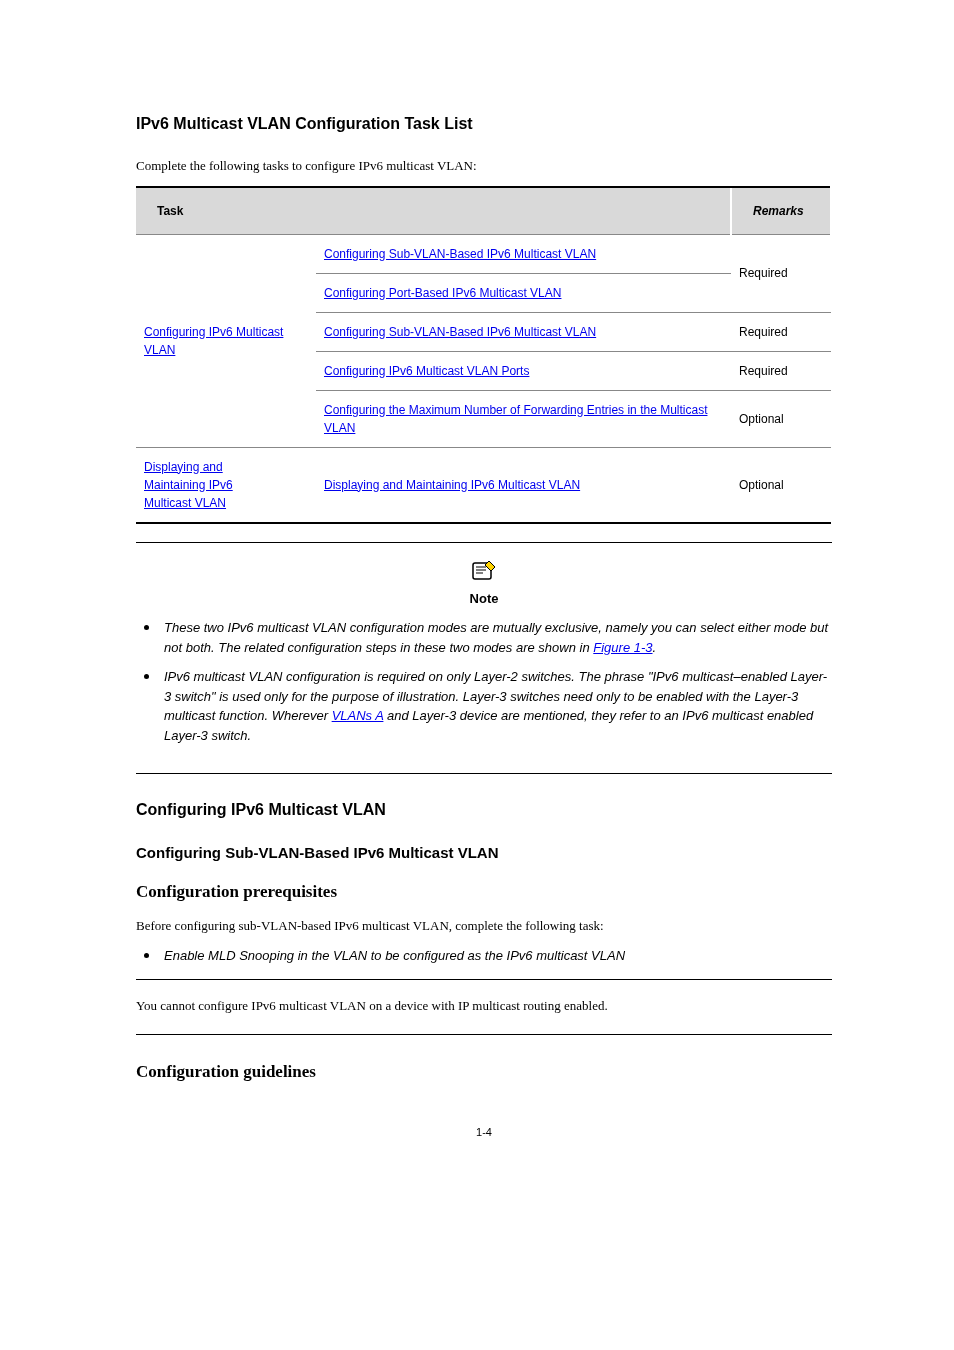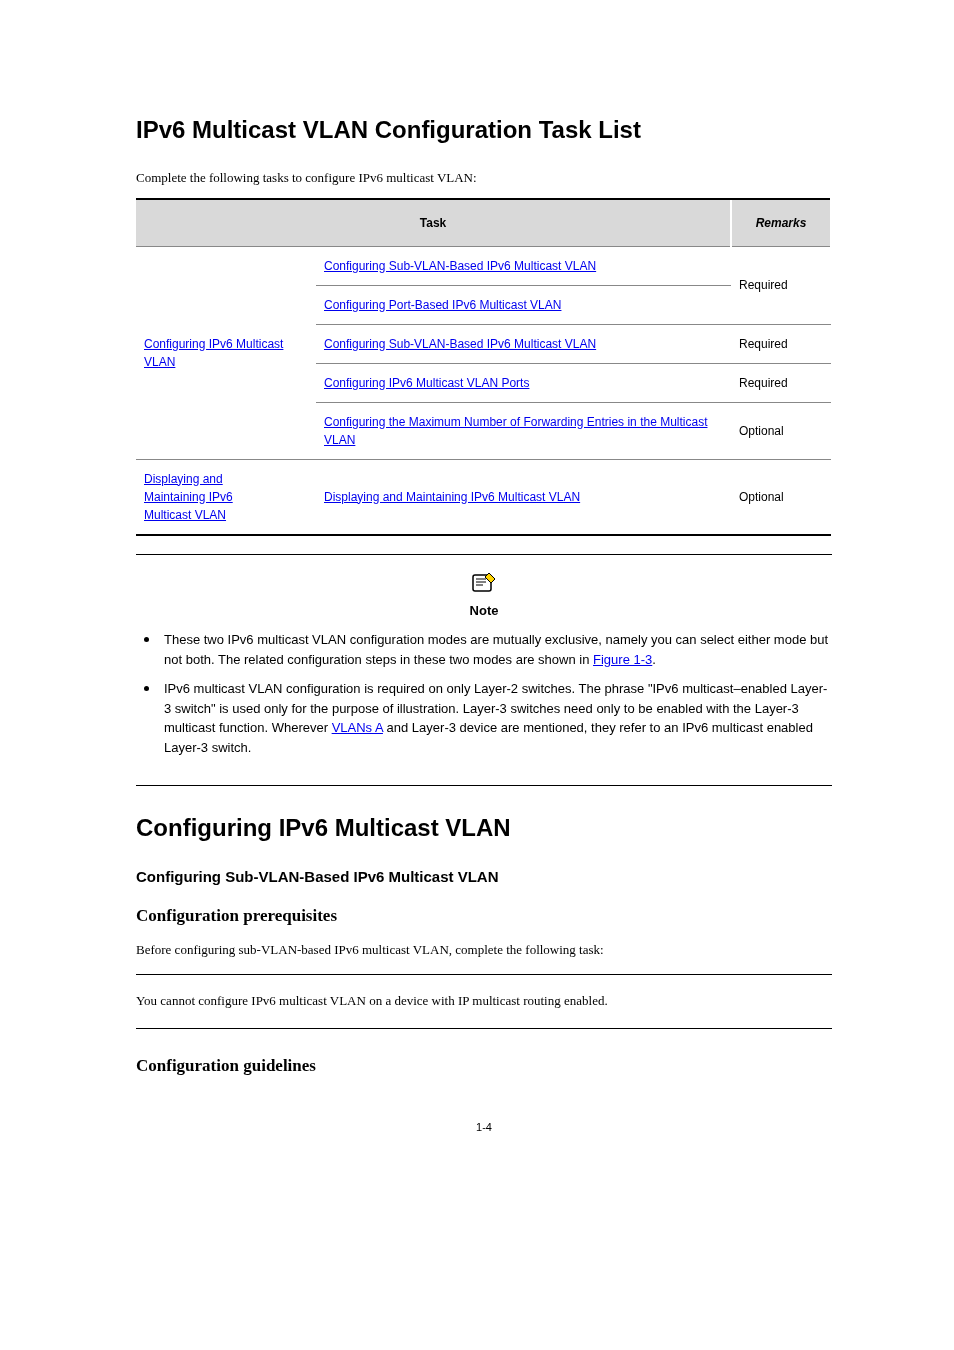--- a/index.html
+++ b/index.html
@@ -6,21 +6,21 @@
   body {
     margin: 0;
     font-family: Arial, sans-serif;
     font-size: 13px;
     line-height: 1.5;
     color: #000;
     background: #fff;
     padding: 112px 122px 60px 136px;
   }
   h2 {
-    font-size: 24px;
+    font-size: 16px;
     font-weight: bold;
     margin: 0 0 20px 0;
   }
   h3 {
     font-size: 15px;
     font-weight: bold;
     margin: 0 0 14px 0;
   }
   .subtitle {
     font-size: 17px;
@@ -31,22 +31,22 @@
   table {
     width: 100%;
     border-collapse: collapse;
     margin: 10px 0 18px 0;
     font-size: 12px;
   }
   th {
     background: #d9d9d9;
     border-top: 2px solid #000;
     border-bottom: 1px solid #888;
-    padding: 14px 4px;
-    text-align: center;
+    padding: 14px 21px;
+    text-align: left;
     font-weight: bold;
     height: 42px;
   }
   th.task-col { width: 600px; }
   th.remarks-col { width: 100px; border-left: 2px solid #fff; border-right: 2px solid #fff; font-style: italic; }
   td {
     border-bottom: 1px solid #888;
     padding: 10px 8px;
     vertical-align: middle;
   }
@@ -73,20 +73,21 @@
   .note-icon svg, .caution-icon svg { display: block; }
   ul {
     list-style: none;
     padding: 0;
     margin: 0;
   }
   ul li {
     position: relative;
     padding-left: 28px;
     margin-bottom: 10px;
+    font-style: italic;
   }
   ul li::before {
     content: "";
     position: absolute;
     left: 8px;
     top: 7px;
     width: 5px;
     height: 5px;
     background: #000;
     border-radius: 50%;
@@ -176,20 +177,21 @@
 
 <h2>Configuring IPv6 Multicast VLAN</h2>
 
 <h3>Configuring Sub-VLAN-Based IPv6 Multicast VLAN</h3>
 
 <p class="subtitle">Configuration prerequisites</p>
 
 <p>Before configuring sub-VLAN-based IPv6 multicast VLAN, complete the following task:</p>
 
 <ul>
+  <li>Enable MLD Snooping in the VLAN to be configured as the IPv6 multicast VLAN</li>
 </ul>
 
 <div class="callout-box">
   <p style="margin:0;">You cannot configure IPv6 multicast VLAN on a device with IP multicast routing enabled.</p>
 </div>
 
 <p class="subtitle">Configuration guidelines</p>
 
 <div class="page-num">1-4</div>
 

